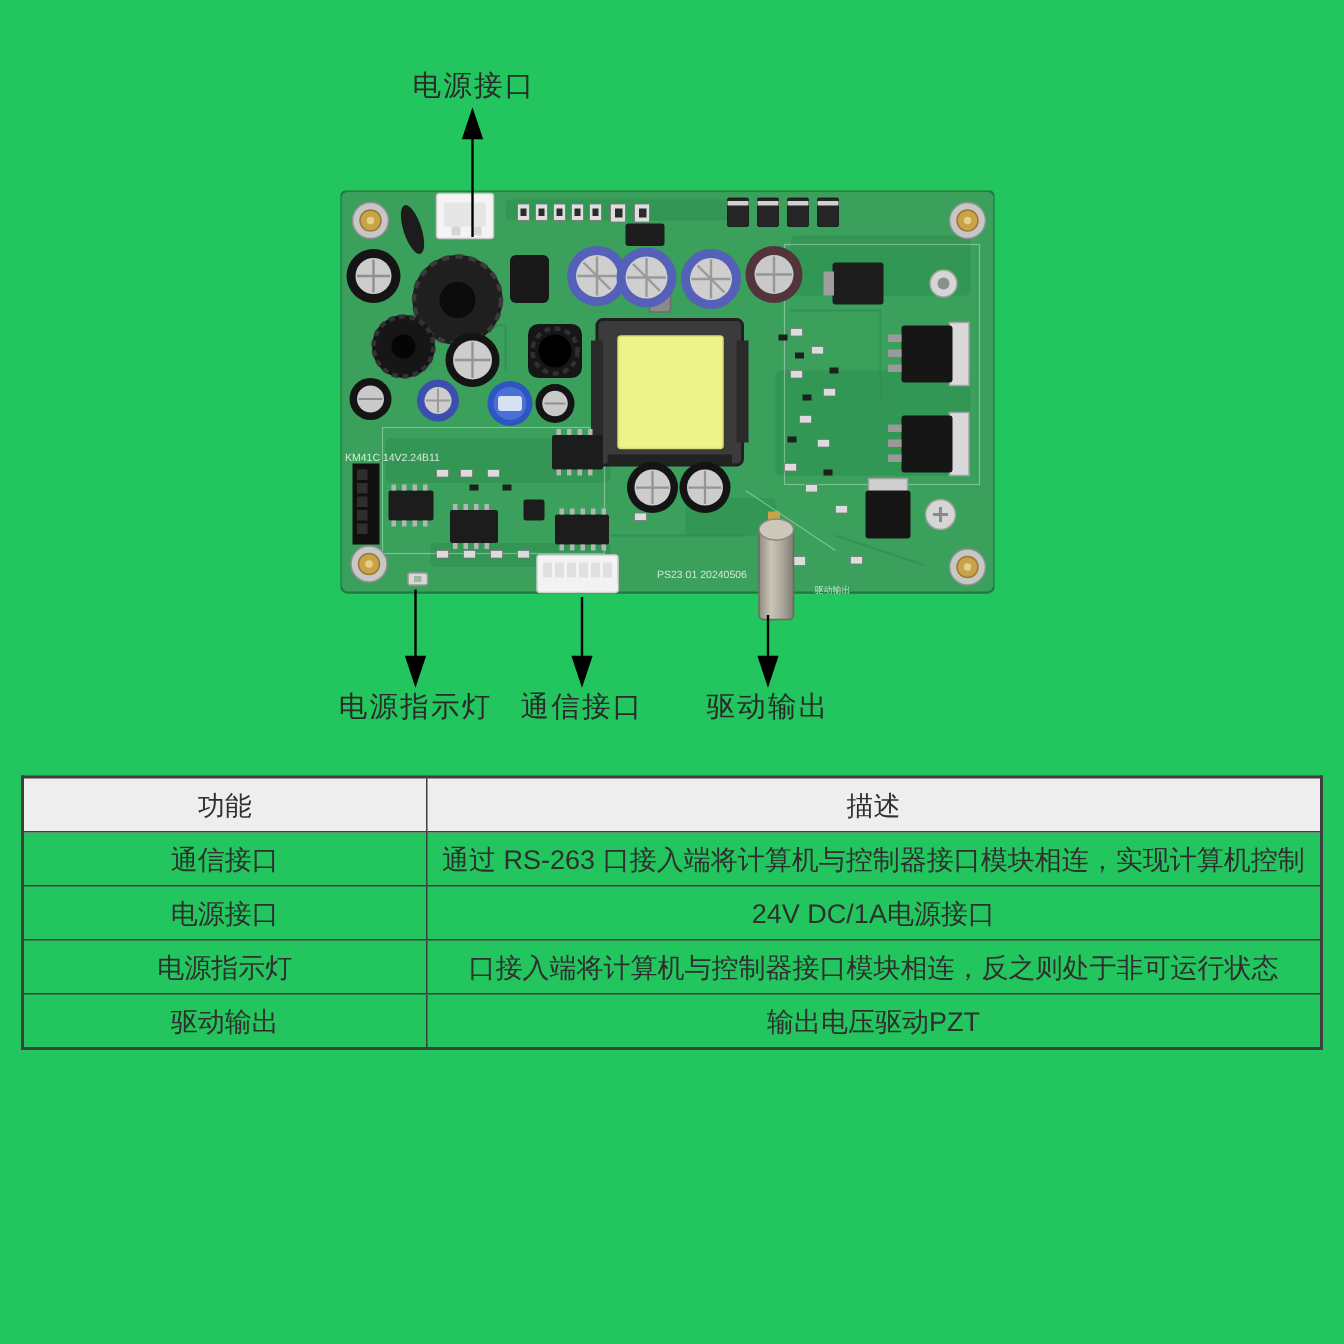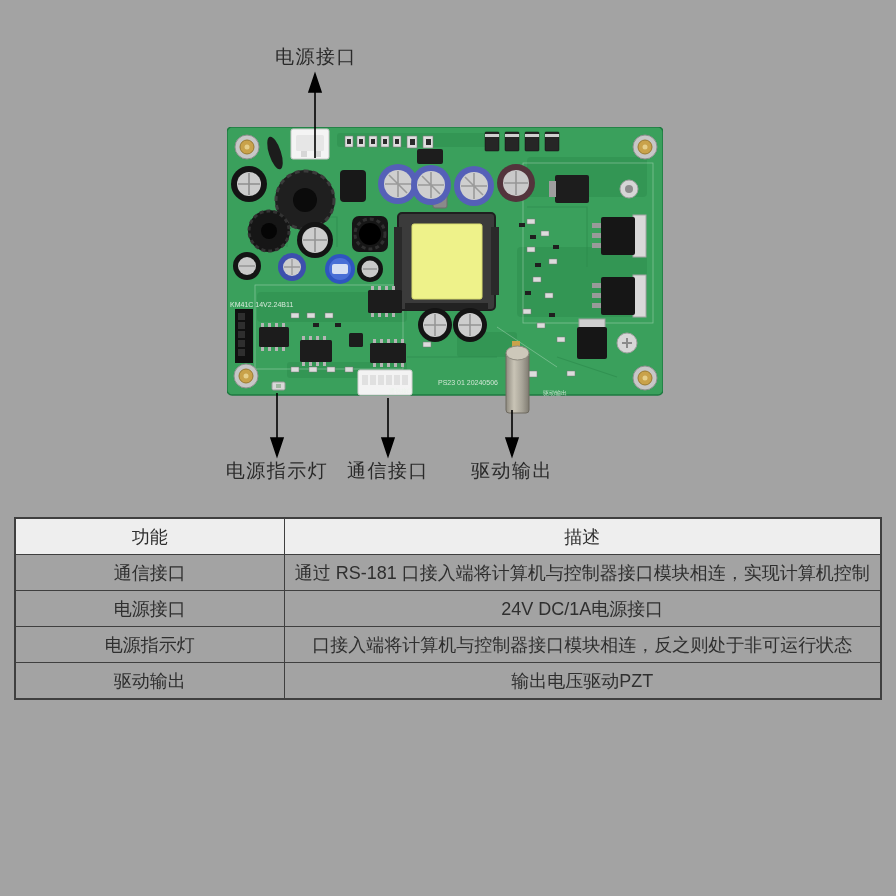--- a/index.html
+++ b/index.html
@@ -1,17 +1,17 @@
 <!DOCTYPE html>
 <html><head>
 <meta charset="utf-8">
 <style>
   html,body{margin:0;padding:0;background:#fff;}
   .canvas{
-    position:relative;width:896px;height:896px;background:#a3a3a3;
+    position:relative;width:896px;height:896px;background:#22c55e;
     font-family:"Liberation Sans",sans-serif;overflow:hidden;
   }
   .label{
     position:absolute;transform:translateX(-50%);
     font-size:19px;color:#2a2a2a;white-space:nowrap;letter-spacing:1.5px;
   }
   .arrow-layer{position:absolute;left:0;top:0;pointer-events:none;}
   .pcb-svg{position:absolute;left:227px;top:127px;}
   table.func{
     position:absolute;left:14px;top:517px;width:868px;
@@ -419,21 +419,21 @@
       </colgroup>
     <thead>
       <tr style="background:#eeeeee;">
         <th>功能</th>
         <th>描述</th>
       </tr>
     </thead>
     <tbody>
       <tr>
         <td>通信接口</td>
-        <td>通过 RS-181 口接入端将计算机与控制器接口模块相连，实现计算机控制</td>
+        <td>通过 RS-263 口接入端将计算机与控制器接口模块相连，实现计算机控制</td>
       </tr>
       <tr>
         <td>电源接口</td>
         <td>24V DC/1A电源接口</td>
       </tr>
       <tr>
         <td>电源指示灯</td>
         <td>口接入端将计算机与控制器接口模块相连，反之则处于非可运行状态</td>
       </tr>
       <tr>

